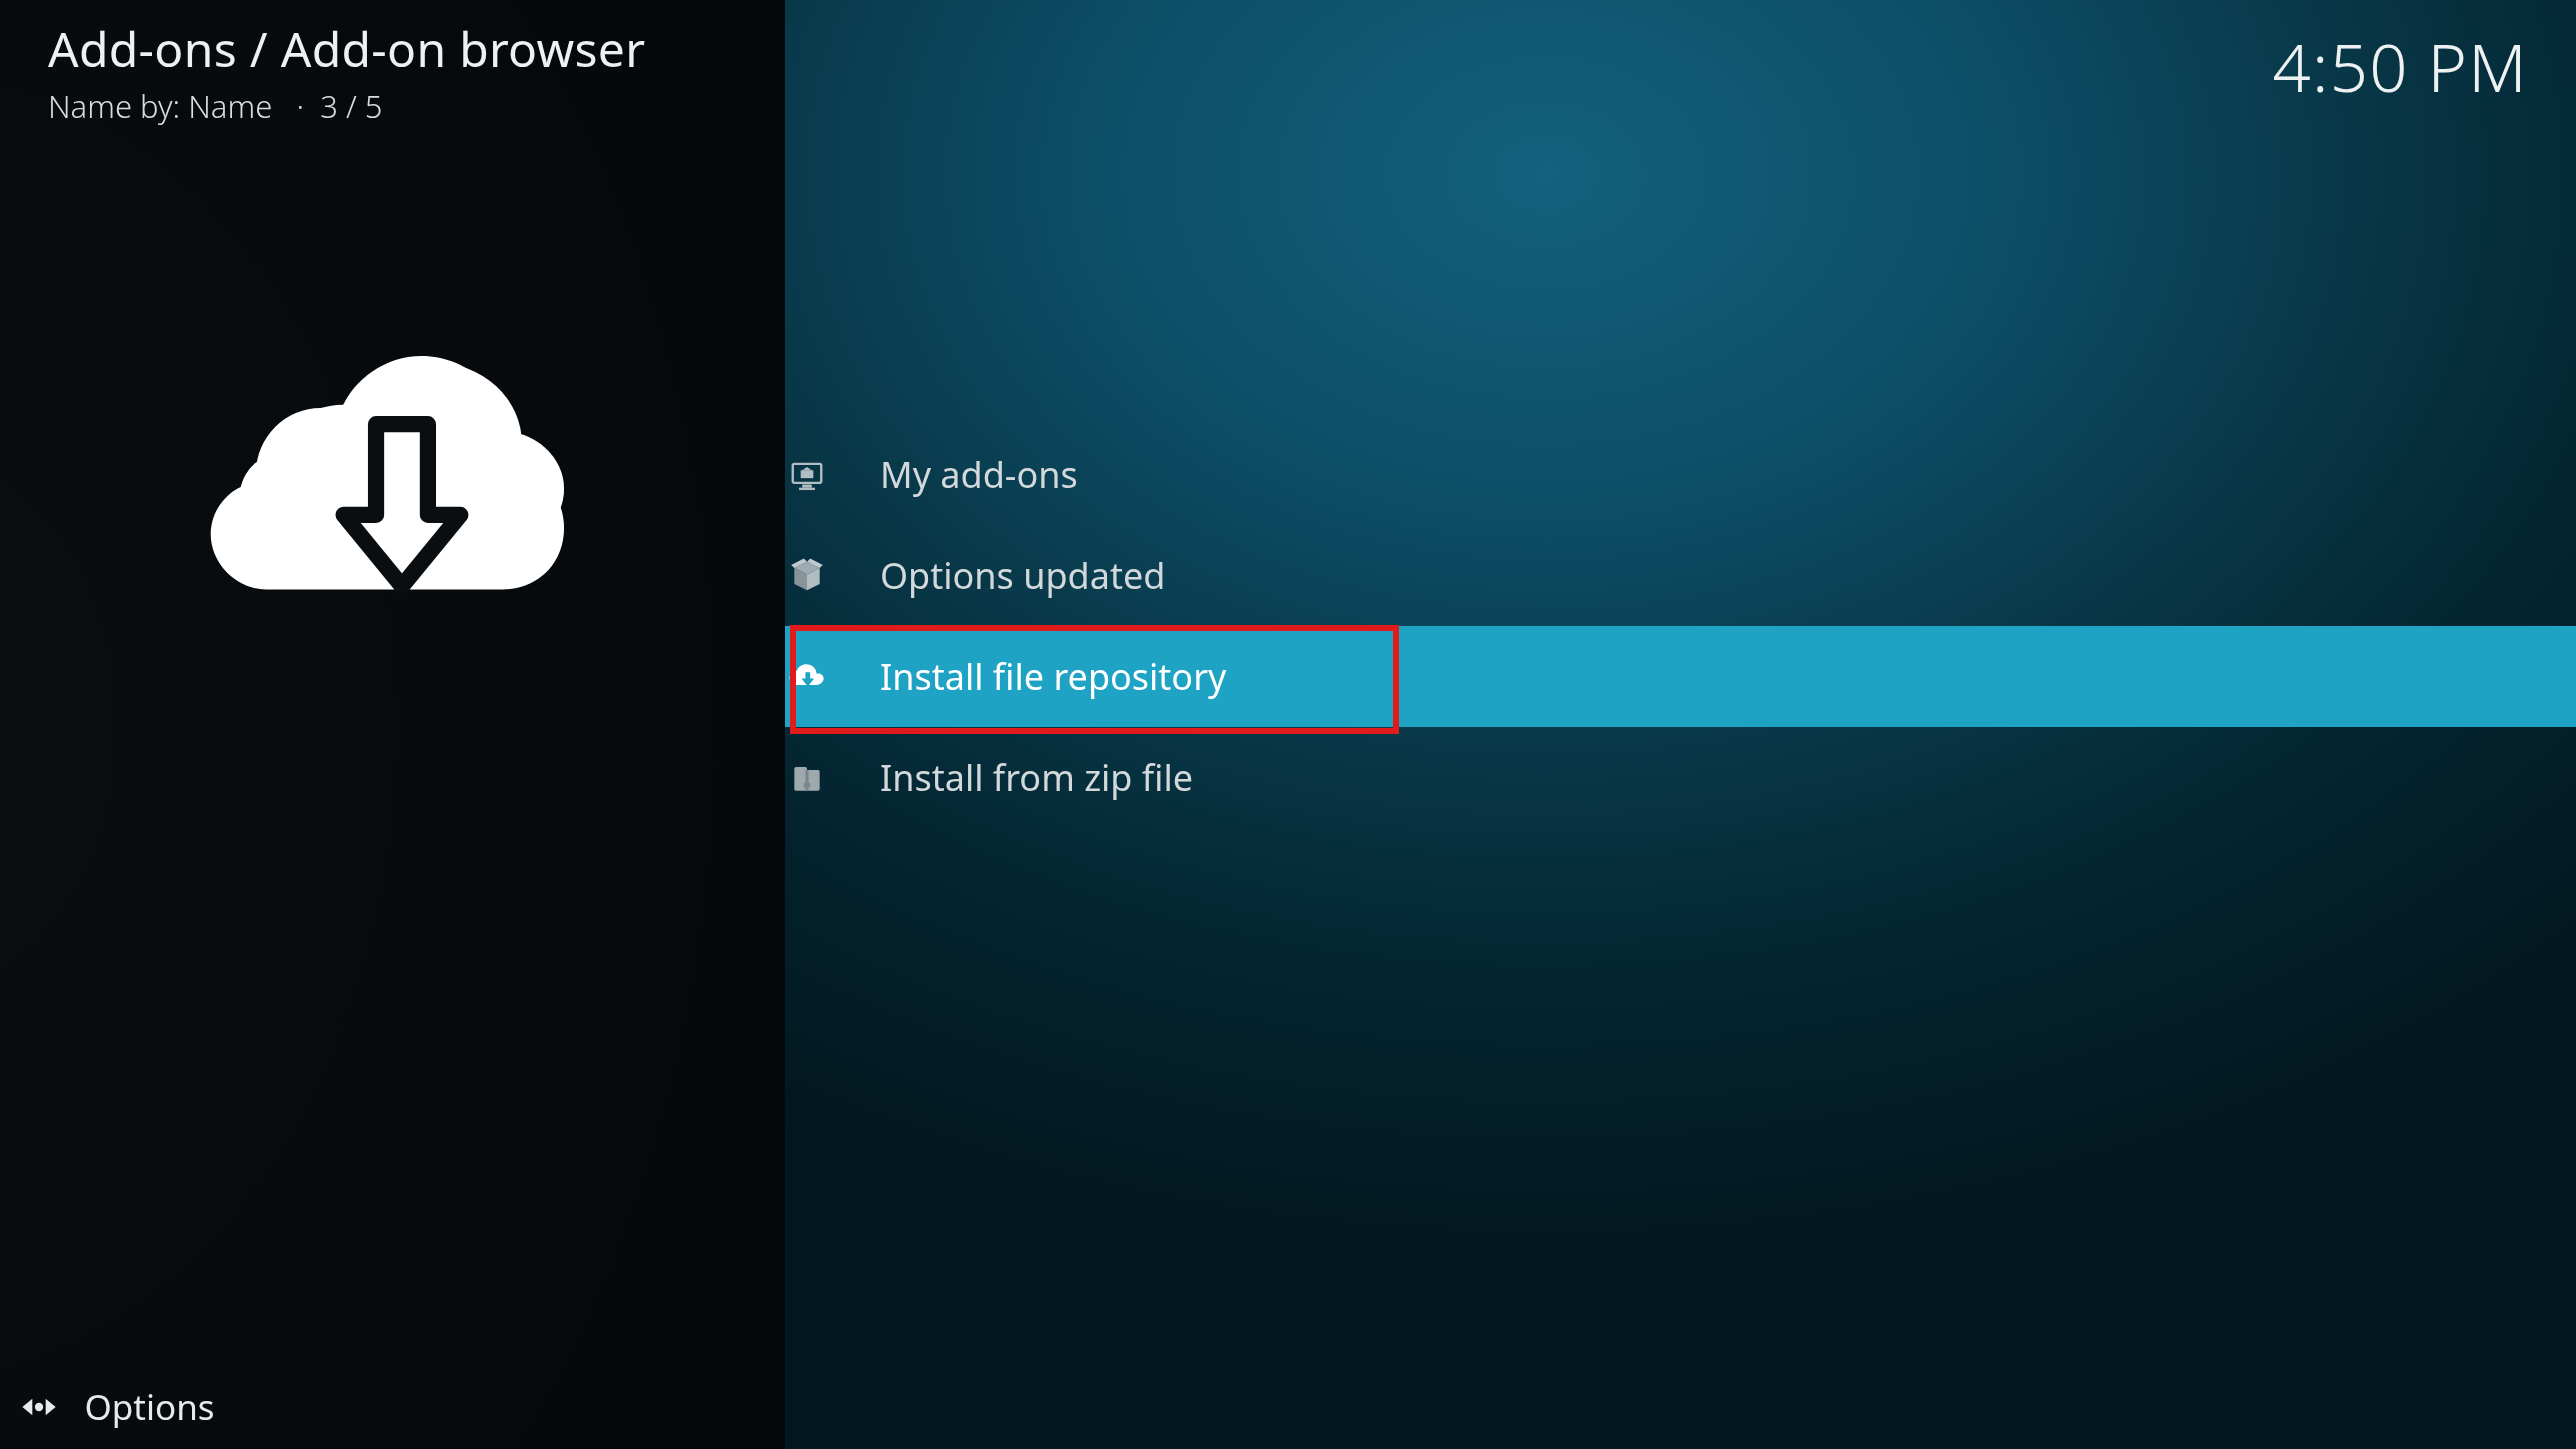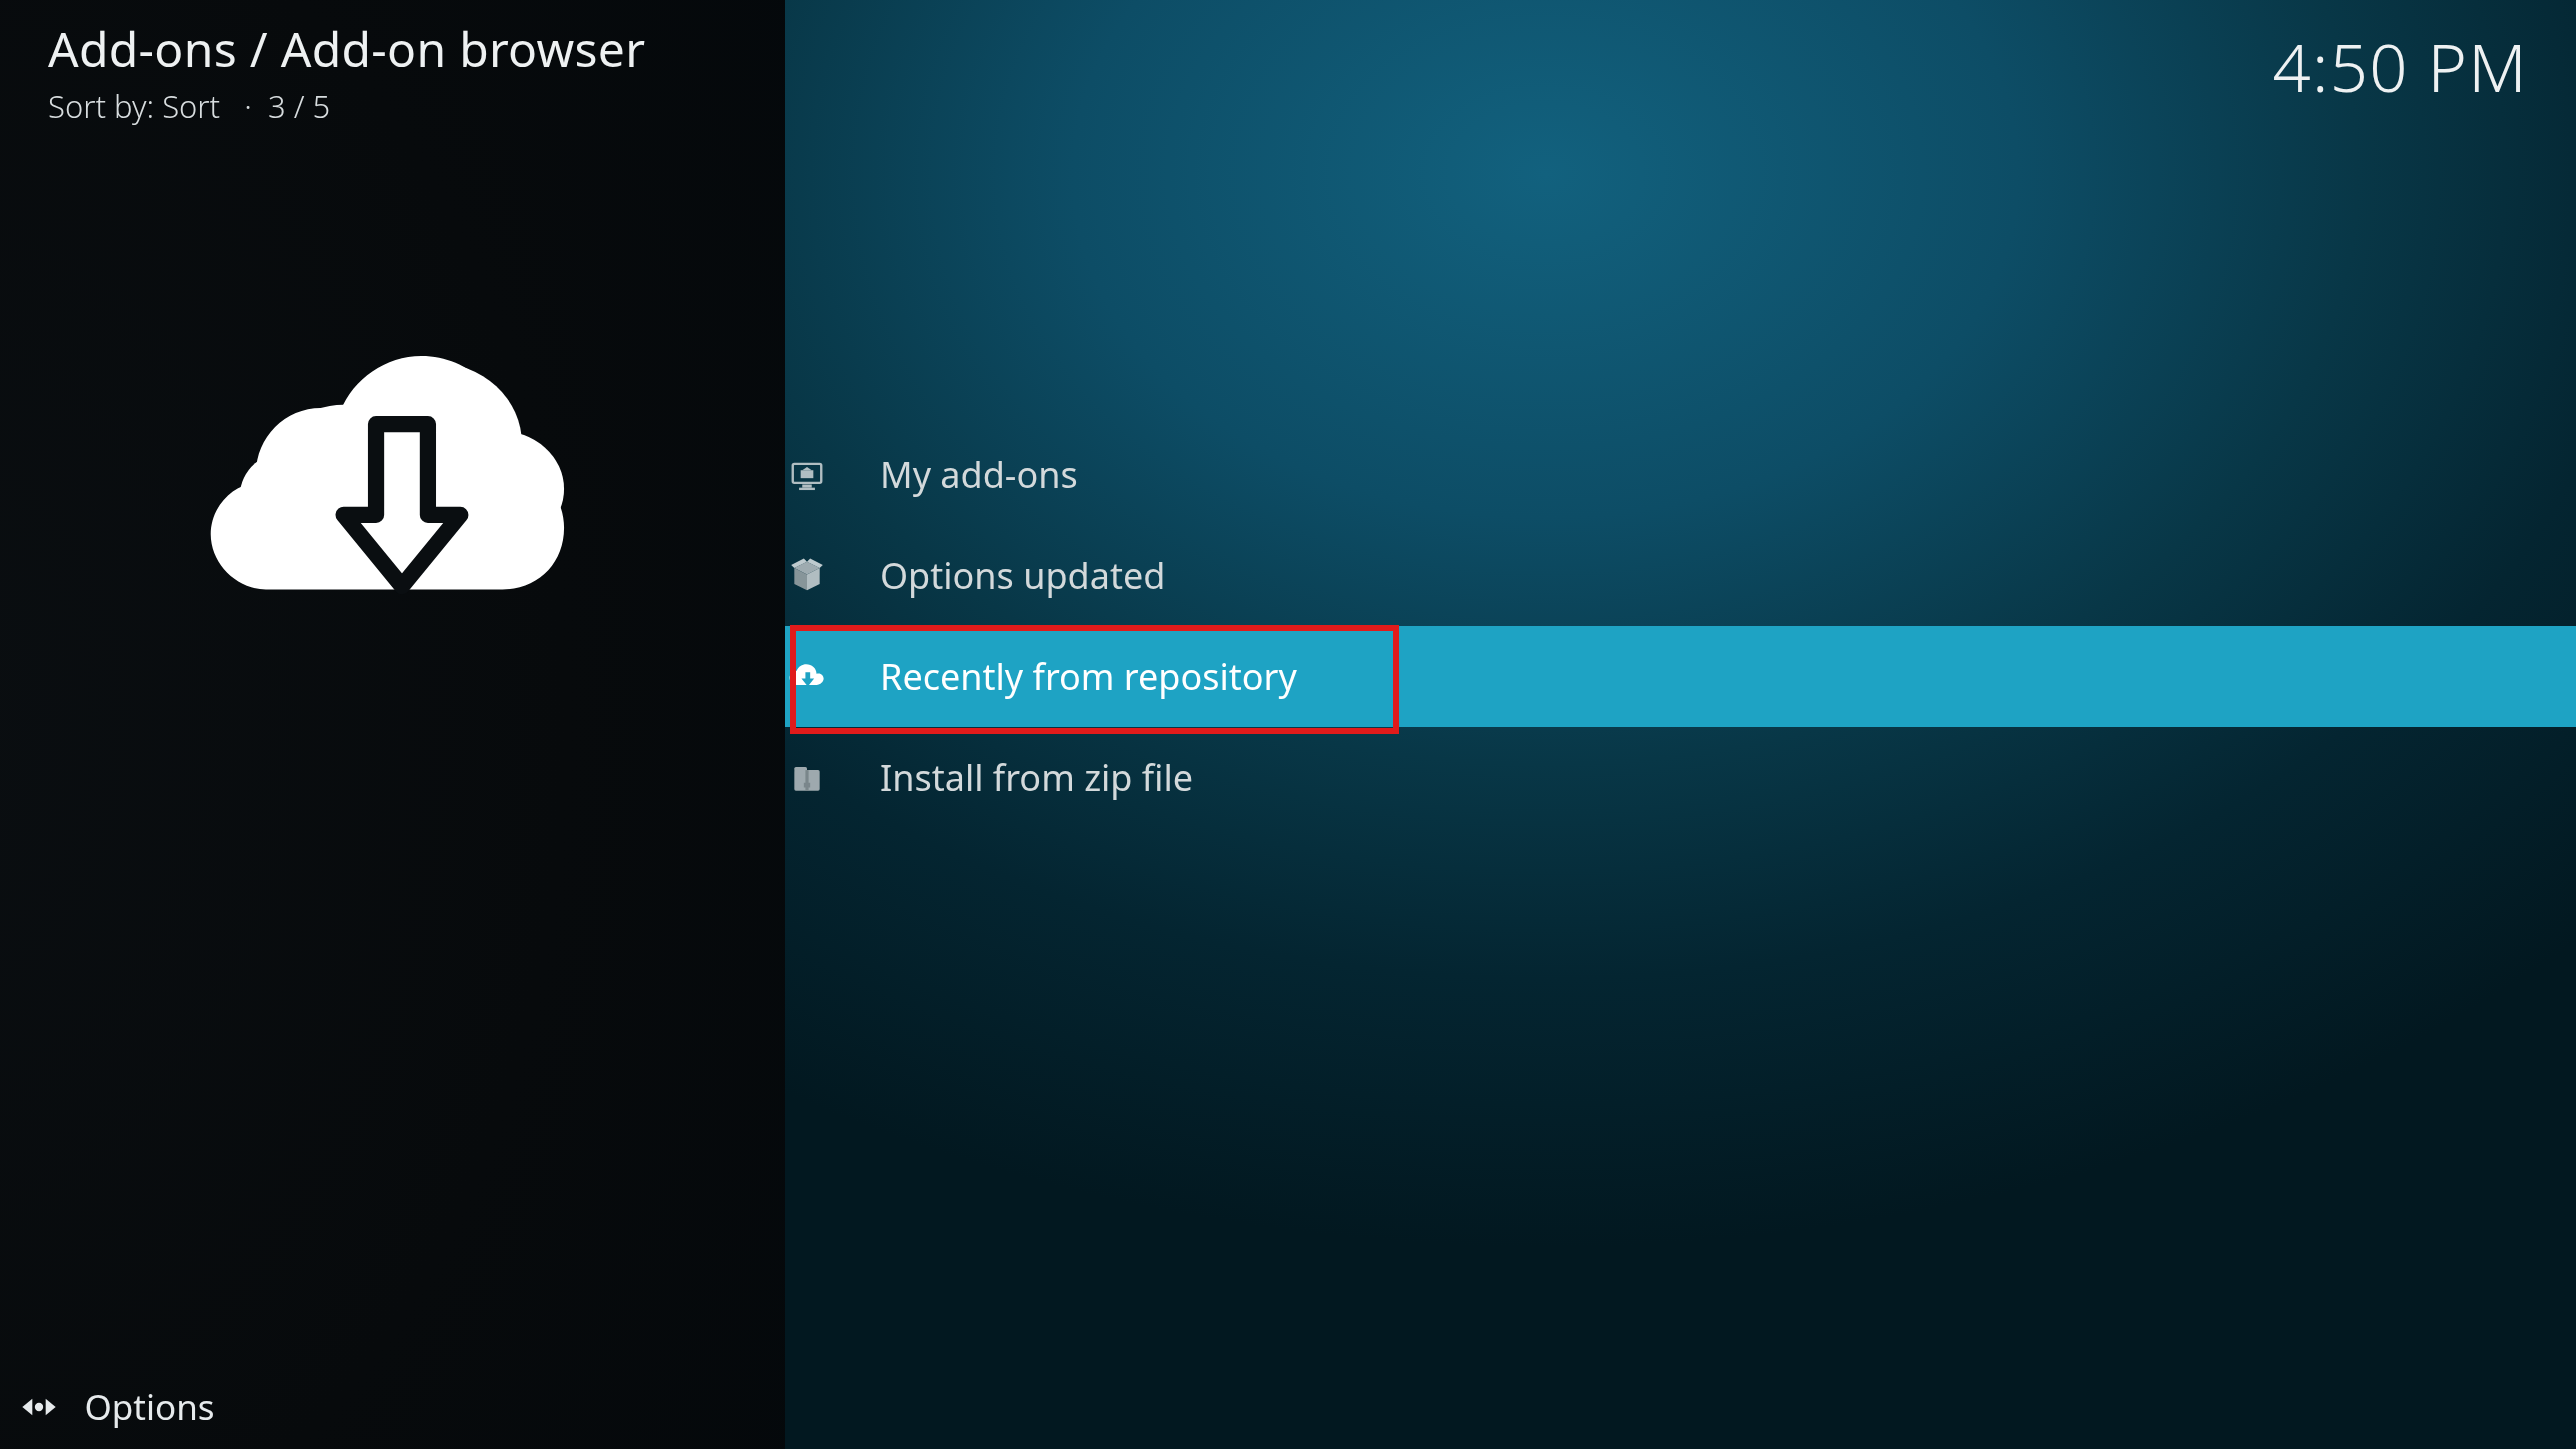--- a/index.html
+++ b/index.html
@@ -153,21 +153,21 @@
         <path d="M54 36 h16 v28 h10 L62 86 44 64 h10 z" fill="#ffffff" stroke="#0a0e11" stroke-width="5" stroke-linejoin="round"></path>
       </g>
     </svg>
   </div>
 </div>
 
 <div class="header">
   <div class="header-left">
     <div class="breadcrumb">Add-ons / Add-on browser</div>
     <div class="sortline">
-      <span>Sort by: Sort</span>
+      <span>Name by: Name</span>
       &nbsp;&nbsp;<span>·</span>&nbsp;
       <span>3 / 5</span>
     </div>
   </div>
   <div class="clock">4:50 PM</div>
 </div>
 
 <div class="menu">
 
   <div class="menu-item">
@@ -196,21 +196,21 @@
     <span>Options updated</span>
   </div>
 
   <div class="menu-item selected">
     <span class="mi-icon">
       <svg viewBox="0 0 48 48" width="38" height="38">
         <path d="M36 20c0-7-6-12-13-12-5 0-10 3-12 8-5 0-9 4-9 9s4 9 9 9h25c5 0 9-4 9-8 0-4-4-8-9-6z" fill="#ffffff"></path>
         <path d="M22 18h6v8h5l-8 10-8-10h5z" fill="#1ea3c4"></path>
       </svg>
     </span>
-    <span>Recently from repository</span>
+    <span>Install file repository</span>
   </div>
 
   <div class="menu-item">
     <span class="mi-icon">
       <svg viewBox="0 0 48 48" width="38" height="38">
         <rect x="8" y="14" width="32" height="26" rx="2" fill="#b9c1c4"></rect>
         <rect x="8" y="10" width="16" height="6" rx="2" fill="#b9c1c4"></rect>
         <rect x="22" y="14" width="4" height="26" fill="#8f989b"></rect>
         <rect x="20" y="30" width="8" height="6" fill="#8f989b"></rect>
       </svg>

